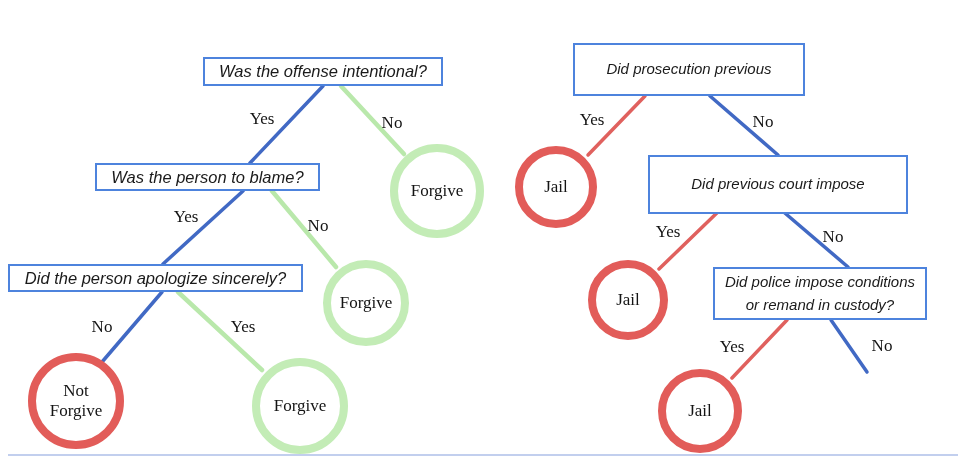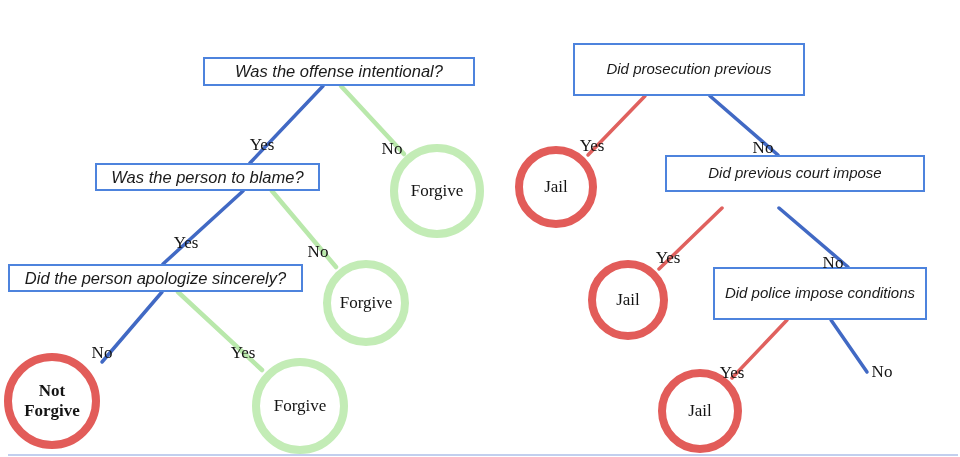--- a/index.html
+++ b/index.html
@@ -46,21 +46,20 @@
     text-align: center;
     line-height: 1.2;
   }
   .edge-label {
     position: absolute; z-index: 3;
     transform: translate(-50%, -50%);
     font-family: "Liberation Serif", serif;
     font-size: 17px;
     color: #141414;
     white-space: nowrap;
-    margin-top: 26px;
   }
   .bottom-line {
     position: absolute; z-index: 0;
     left: 8px; top: 454px;
     width: 950px; height: 2px;
     opacity: 0.75;
   }
 </style>
 </head>
 <body style="color: rgb(26, 26, 26);">
@@ -80,56 +79,57 @@
       <line x1="787" y1="320" x2="732" y2="378" stroke="#e0615e" stroke-width="3.5" stroke-linecap="round"></line>
       <line x1="831" y1="320" x2="867" y2="372" stroke="#4169c4" stroke-width="3.5" stroke-linecap="round"></line>
     </svg>
   <div class="bottom-line" style="background: rgb(174, 191, 232);"></div>
 <div class="edge-label" style="left: 262px; top: 119px;">Yes</div>
     <div class="edge-label" style="left: 392px; top: 123px;">No</div>
     <div class="edge-label" style="left: 186px; top: 217px;">Yes</div>
     <div class="edge-label" style="left: 318px; top: 226px;">No</div>
     <div class="edge-label" style="left: 102px; top: 327px;">No</div>
     <div class="edge-label" style="left: 243px; top: 327px;">Yes</div>
-    <div class="decision-box t-forgiveness" style="left: 203px; top: 57px; width: 272px; height: 29px; border-color: rgb(77, 131, 221);">
+    <div class="decision-box t-forgiveness" style="left: 203px; top: 57px; width: 240px; height: 29px; border-color: rgb(77, 131, 221);">
       <div class="txt-line">Was the offense intentional?</div>
     </div>
     <div class="decision-box t-forgiveness" style="left: 95px; top: 163px; width: 225px; height: 28px; border-color: rgb(77, 131, 221);">
       <div class="txt-line">Was the person to blame?</div>
     </div>
     <div class="decision-box t-forgiveness" style="left: 8px; top: 264px; width: 295px; height: 28px; border-color: rgb(77, 131, 221);">
       <div class="txt-line">Did the person apologize sincerely?</div>
     </div>
     <div class="outcome-circle t-forgiveness" style="left: 390px; top: 144px; width: 94px; height: 94px; border-width: 8px; border-color: rgb(195, 236, 182);">
       <div class="txt-line">Forgive</div>
     </div>
     <div class="outcome-circle t-forgiveness" style="left: 323px; top: 260px; width: 86px; height: 86px; border-width: 8px; border-color: rgb(195, 236, 182);">
       <div class="txt-line">Forgive</div>
     </div>
     <div class="outcome-circle t-forgiveness" style="left: 252px; top: 358px; width: 96px; height: 96px; border-width: 8px; border-color: rgb(195, 236, 182);">
       <div class="txt-line">Forgive</div>
     </div>
-    <div class="outcome-circle t-forgiveness" style="left: 4px; top: 353px; width: 96px; height: 96px; border-width: 8px; border-color: rgb(226, 92, 89); font-weight: bold;">
+    <div class="outcome-circle t-forgiveness" style="left: 28px; top: 353px; width: 96px; height: 96px; border-width: 8px; border-color: rgb(226, 92, 89);">
       <div class="txt-line">Not</div>
       <div class="txt-line">Forgive</div>
     </div>
     <div class="edge-label" style="left: 592px; top: 120px;">Yes</div>
     <div class="edge-label" style="left: 763px; top: 122px;">No</div>
     <div class="edge-label" style="left: 668px; top: 232px;">Yes</div>
     <div class="edge-label" style="left: 833px; top: 237px;">No</div>
     <div class="edge-label" style="left: 732px; top: 347px;">Yes</div>
     <div class="edge-label" style="left: 882px; top: 346px;">No</div>
     <div class="decision-box t-bail" style="left: 573px; top: 43px; width: 232px; height: 53px; border-color: rgb(77, 131, 221);">
       <div class="txt-line">Did prosecution previous</div>
     </div>
-    <div class="decision-box t-bail" style="left: 665px; top: 155px; width: 260px; height: 37px; border-color: rgb(77, 131, 221);">
+    <div class="decision-box t-bail" style="left: 648px; top: 155px; width: 260px; height: 59px; border-color: rgb(77, 131, 221);">
       <div class="txt-line">Did previous court impose</div>
     </div>
     <div class="decision-box t-bail" style="left: 713px; top: 267px; width: 214px; height: 53px; border-color: rgb(77, 131, 221); align-items: center;">
       <div class="txt-line">Did police impose conditions</div>
+      <div class="txt-line">or remand in custody?</div>
     </div>
     <div class="outcome-circle t-bail" style="left: 515px; top: 146px; width: 82px; height: 82px; border-width: 8px; border-color: rgb(226, 92, 89);">
       <div class="txt-line">Jail</div>
     </div>
     <div class="outcome-circle t-bail" style="left: 588px; top: 260px; width: 80px; height: 80px; border-width: 8px; border-color: rgb(226, 92, 89);">
       <div class="txt-line">Jail</div>
     </div>
     <div class="outcome-circle t-bail" style="left: 658px; top: 369px; width: 84px; height: 84px; border-width: 8px; border-color: rgb(226, 92, 89);">
       <div class="txt-line">Jail</div>
     </div>

